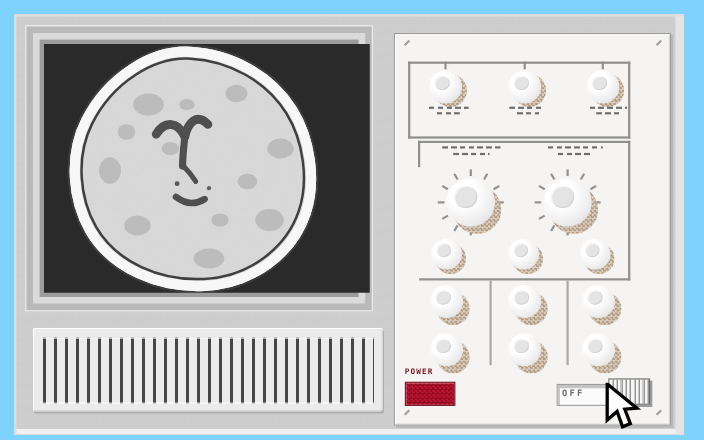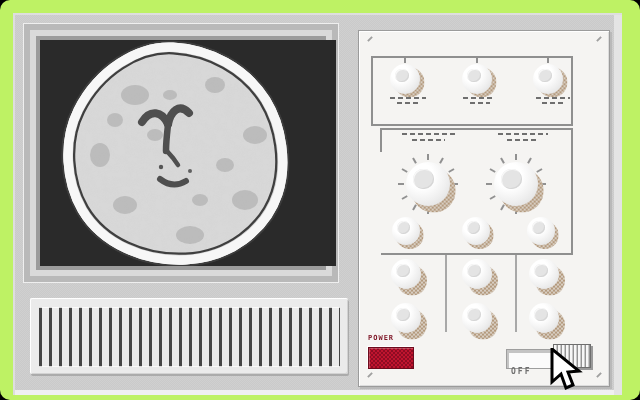--- a/index.html
+++ b/index.html
@@ -1,17 +1,17 @@
 <!DOCTYPE html>
 <html><head>
 <meta charset="utf-8">
 <style>
   html,body{margin:0;padding:0;background:#000;}
-  #stage{position:relative;width:640px;height:400px;background:#bef264;overflow:hidden;
-         font-family:"DejaVu Sans",sans-serif;border-radius:10px;}
+  #stage{position:relative;width:640px;height:400px;background:#7dd3fc;overflow:hidden;
+         font-family:"DejaVu Sans",sans-serif;}
   
   #machine{position:absolute;left:13px;top:13px;width:609px;height:382px;
     background:repeating-conic-gradient(#cacaca 0% 25%,#d0d0d0 0% 50%) 0 0/2px 2px;
     box-shadow:inset 2px 2px 0 #dedede, inset -8px 0 0 #e4e4e4, inset 0 -5px 0 #f0f0f0, inset -1px -1px 0 #bdbdbd;}
   
   .abs{position:absolute;}
   #bz0{left:23px;top:23px;width:316px;height:260px;background:#efefef;}
   #bz1{left:24px;top:24px;width:314px;height:258px;background:#b9b9b9;}
   #bz2{left:30px;top:30px;width:302px;height:246px;background:#dadada;}
   #bz3{left:36px;top:36px;width:290px;height:234px;background:#9c9c9c;}
@@ -52,21 +52,21 @@
     font-size:7px;font-weight:bold;letter-spacing:1px;color:#7d1425;}
   #power-button{position:absolute;left:368px;top:347px;width:44px;height:20px;
     background:repeating-conic-gradient(#c0142f 0% 25%,#8e0c23 0% 50%) 0 0/4px 4px;
     border:1px solid #6d0a1c;box-shadow:inset 1px 1px 0 rgba(255,255,255,.25), -1px -1px 0 #fff;}
   
   #switch-track{position:absolute;left:506px;top:349px;width:56px;height:18px;background:#fbfbfb;
     border:1px solid #9e9e9e;box-shadow:inset 2px 3px 0 #c4c4c4;}
   #switch-thumb{position:absolute;left:553px;top:344px;width:36px;height:22px;
     background:repeating-linear-gradient(90deg,#f7f7f7 0 2px,#c9c9c9 2px 3px,#949494 3px 4px);
     border:1px solid #6e6e6e;box-shadow:2px 2px 0 #9a9a9a;}
-  #switch-label{position:absolute;left:511px;top:367px;font-family:"DejaVu Sans Mono",monospace;
+  #switch-label{position:absolute;left:511px;top:353px;font-family:"DejaVu Sans Mono",monospace;
     font-size:8px;font-weight:bold;letter-spacing:2px;color:#6f6f6f;}
   #cursor{position:absolute;left:549px;top:348px;z-index:50;}
 </style>
 </head>
 <body>
 
 <div id="stage">
   <div id="machine" class="abs"></div>
 
   <div id="bz0" class="abs"></div>

